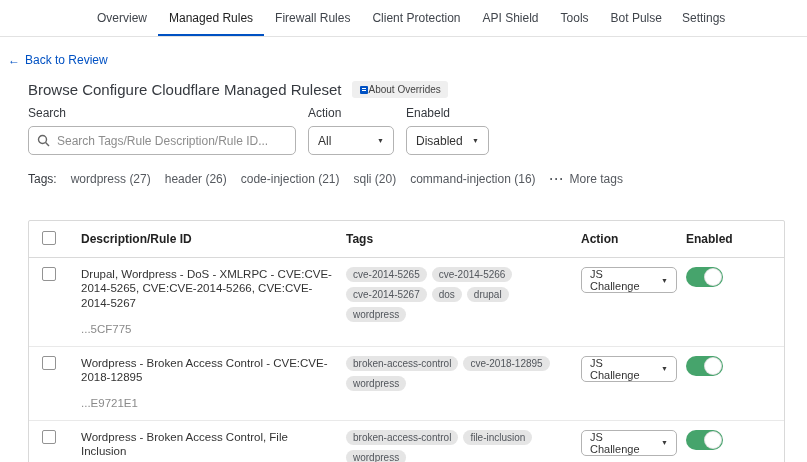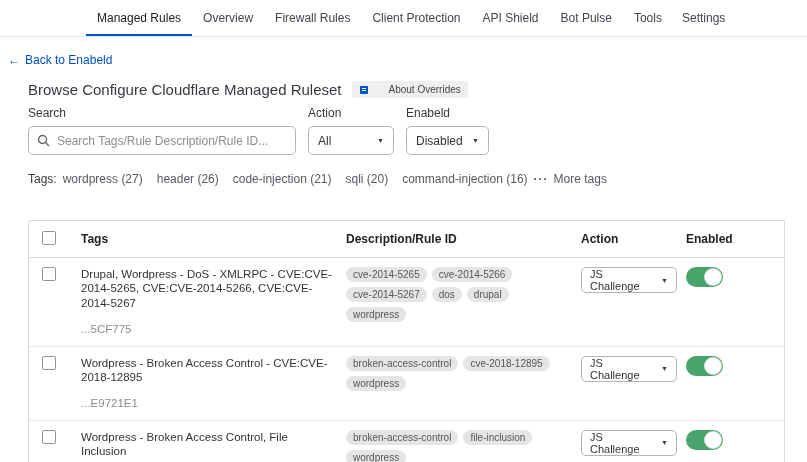--- a/index.html
+++ b/index.html
@@ -13,36 +13,36 @@
   .tab{display:flex;align-items:center;padding:0 11px;font-size:12px;color:#40454c;cursor:pointer;white-space:nowrap;}
   .tab.active{box-shadow:inset 0 -2px 0 var(--accent);color:#222;}
   .settings-tab{position:absolute;left:672px;top:0;height:100%;display:flex;align-items:center;padding:0 10px;color:#40454c;cursor:pointer;}
 
   
   .back-link{display:inline-flex;align-items:center;gap:5px;margin:16px 0 0 8px;color:var(--accent);font-size:12px;cursor:pointer;}
 
   
   .page-head{display:flex;align-items:center;margin:14px 0 0 28px;gap:10px;}
   .page-title{font-size:15px;font-weight:normal;color:#35393f;}
-  .badge{display:inline-flex;align-items:center;gap:20px;background:#efefef;border-radius:3px;padding:3px 7px;font-size:10px;color:#444;cursor:pointer;}
+  .badge{display:inline-flex;align-items:center;gap:0;background:#efefef;border-radius:3px;padding:3px 7px;font-size:10px;color:#444;cursor:pointer;}
 
   
   .filters{display:flex;margin:8px 0 0 28px;gap:12px;}
   .filter-label{font-size:12px;color:#35393f;margin-bottom:6px;}
   .search-box{position:relative;width:268px;}
   .search-box input{width:100%;height:29px;border:1px solid #b3b3b3;border-radius:5px;padding:0 8px 0 28px;font-size:12px;color:#333;font-family:inherit;outline:none;background:#fff;}
   .search-box input::placeholder{color:#8d8d8d;}
   .search-icon{position:absolute;left:9px;top:8px;}
   .select{height:29px;border:1px solid #b3b3b3;border-radius:5px;background:#fff;display:flex;align-items:center;justify-content:space-between;padding:0 9px;cursor:pointer;font-size:12px;color:#333;}
   .select-action{width:86px;}
   .select-enabled{width:83px;}
   .chev{font-size:7px;color:#3a3a3a;margin-left:8px;line-height:1;}
 
   
-  .tags-bar{display:flex;align-items:center;margin:17px 0 0 28px;gap:6px;font-size:12px;}
+  .tags-bar{display:flex;align-items:center;margin:17px 0 0 28px;gap:14px;font-size:12px;}
   .tags-label{color:#35393f;}
   .tag-filters{display:flex;gap:14px;}
   .tag-filter{color:#55595f;cursor:pointer;white-space:nowrap;}
   .more-tags{display:inline-flex;align-items:center;gap:5px;color:#55595f;cursor:pointer;}
   .ellipsis{letter-spacing:1px;font-weight:bold;color:#55595f;}
 
   
   .table{width:757px;margin:34px 0 0 28px;border:1px solid #d9d9d9;border-radius:2px;background:#fff;}
   .thead,.trow{display:grid;grid-template-columns:52px 265px 235px 105px 100px;}
   .thead{height:37px;align-items:center;border-bottom:1px solid #d9d9d9;font-weight:bold;font-size:12px;color:#222;}
@@ -56,35 +56,35 @@
   .mini-select{width:96px;height:26px;border:1px solid #b3b3b3;border-radius:5px;display:flex;align-items:center;justify-content:space-between;padding:0 8px;font-size:11px;color:#333;background:#fff;cursor:pointer;}
   .toggle{position:relative;display:inline-block;width:37px;height:20px;border-radius:10px;background:#ccc;cursor:pointer;}
   .toggle.on{background:var(--toggle-on);}
   .knob{position:absolute;top:1px;right:1px;width:18px;height:18px;border-radius:50%;background:#fff;border:1px solid rgba(0,0,0,0.12);}
 </style>
 </head>
 <body>
 
 <div class="topnav">
   <div class="tabs" id="nav-tabs">
+      <div class="tab">Overview</div>
       <div class="tab active">Managed Rules</div>
-      <div class="tab">Overview</div>
       <div class="tab">Firewall Rules</div>
       <div class="tab">Client Protection</div>
       <div class="tab">API Shield</div>
+      <div class="tab">Tools</div>
       <div class="tab">Bot Pulse</div>
-      <div class="tab">Tools</div>
     </div>
   <div class="settings-tab">Settings</div>
 </div>
 
 <div>
   <span class="back-link">
     <span>←</span>
-    <span>Back to Enabeld</span>
+    <span>Back to Review</span>
   </span>
 </div>
 
 <div class="page-head">
   <span class="page-title">Browse Configure Cloudflare Managed Ruleset</span>
   <span class="badge">
     <svg width="10" height="10" viewBox="0 0 10 10">
       <rect x="1" y="1" width="8" height="8" rx="1" fill="#0051c3"></rect>
       <line x1="3" y1="3.5" x2="7" y2="3.5" stroke="#ffffff" stroke-width="1"></line>
       <line x1="3" y1="5.5" x2="7" y2="5.5" stroke="#ffffff" stroke-width="1"></line>
@@ -133,22 +133,22 @@
     <span class="ellipsis">···</span>
     <span>More tags</span>
   </span>
 </div>
 
 <div class="table">
   <div class="thead">
     <div class="cell">
       <span class="checkbox"></span>
     </div>
+    <div class="cell th">Description/Rule ID</div>
     <div class="cell th">Tags</div>
-    <div class="cell th">Description/Rule ID</div>
     <div class="cell th">Action</div>
     <div class="cell th">Enabled</div>
   </div>
   <div id="table-body">
       <div class="trow">
         <div class="cell cell-check"><span class="checkbox"></span></div>
         <div class="cell cell-desc">
           <div class="desc">Drupal, Wordpress - DoS - XMLRPC - CVE:CVE-2014-5265, CVE:CVE-2014-5266, CVE:CVE-2014-5267</div>
           <div class="rule-id">...5CF775</div>
         </div>

